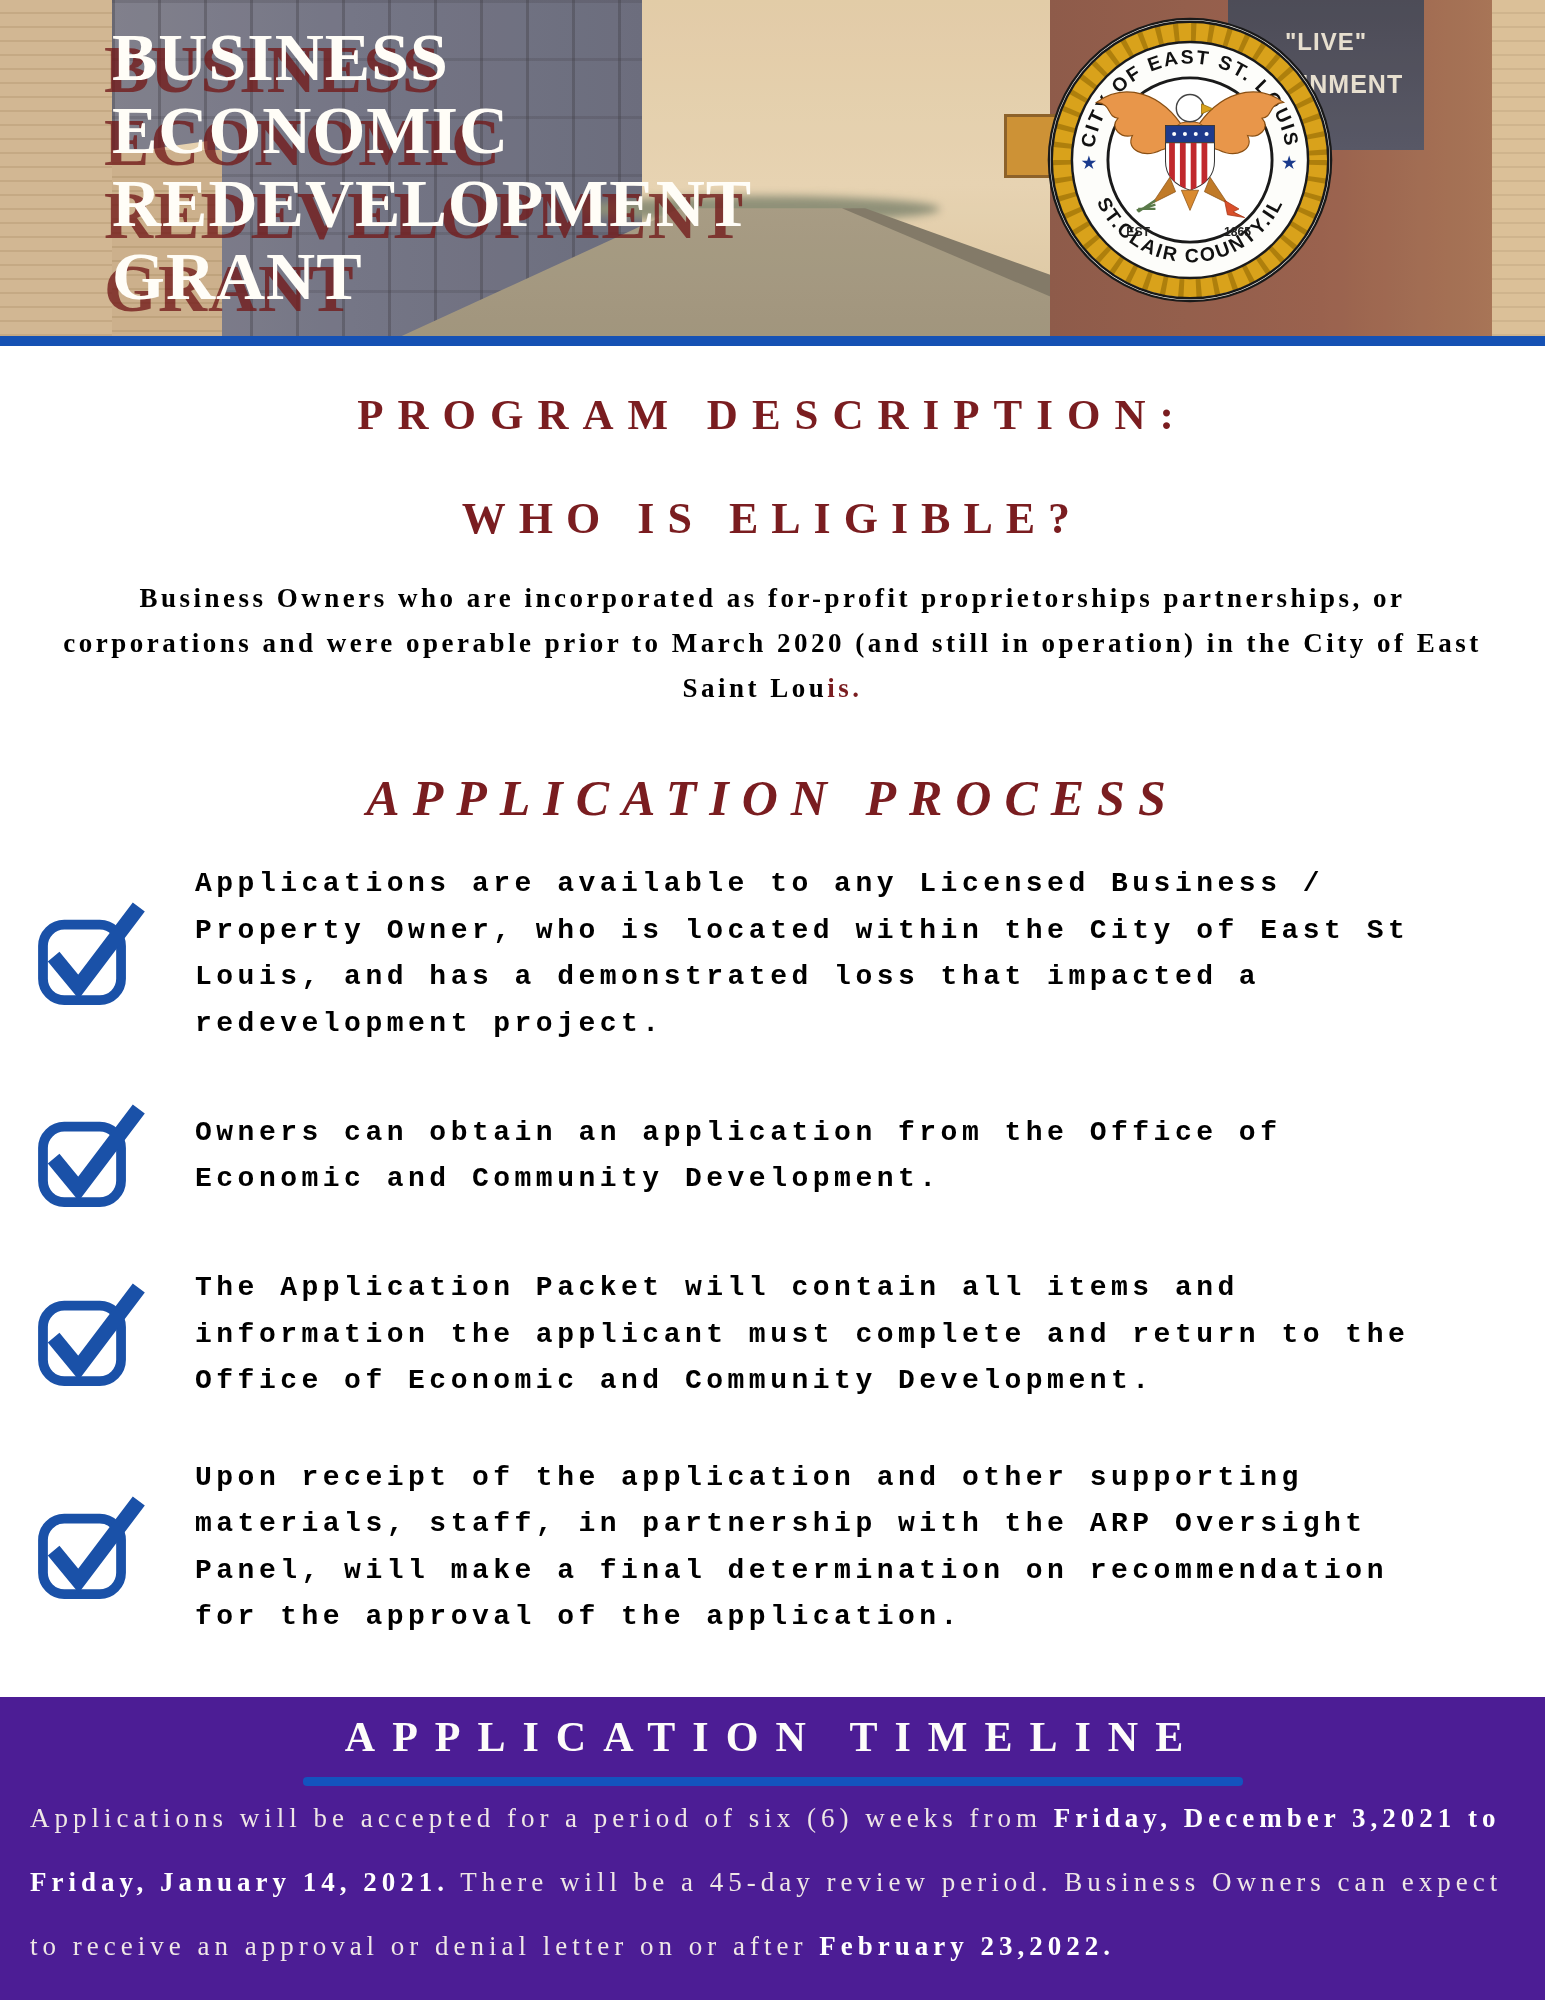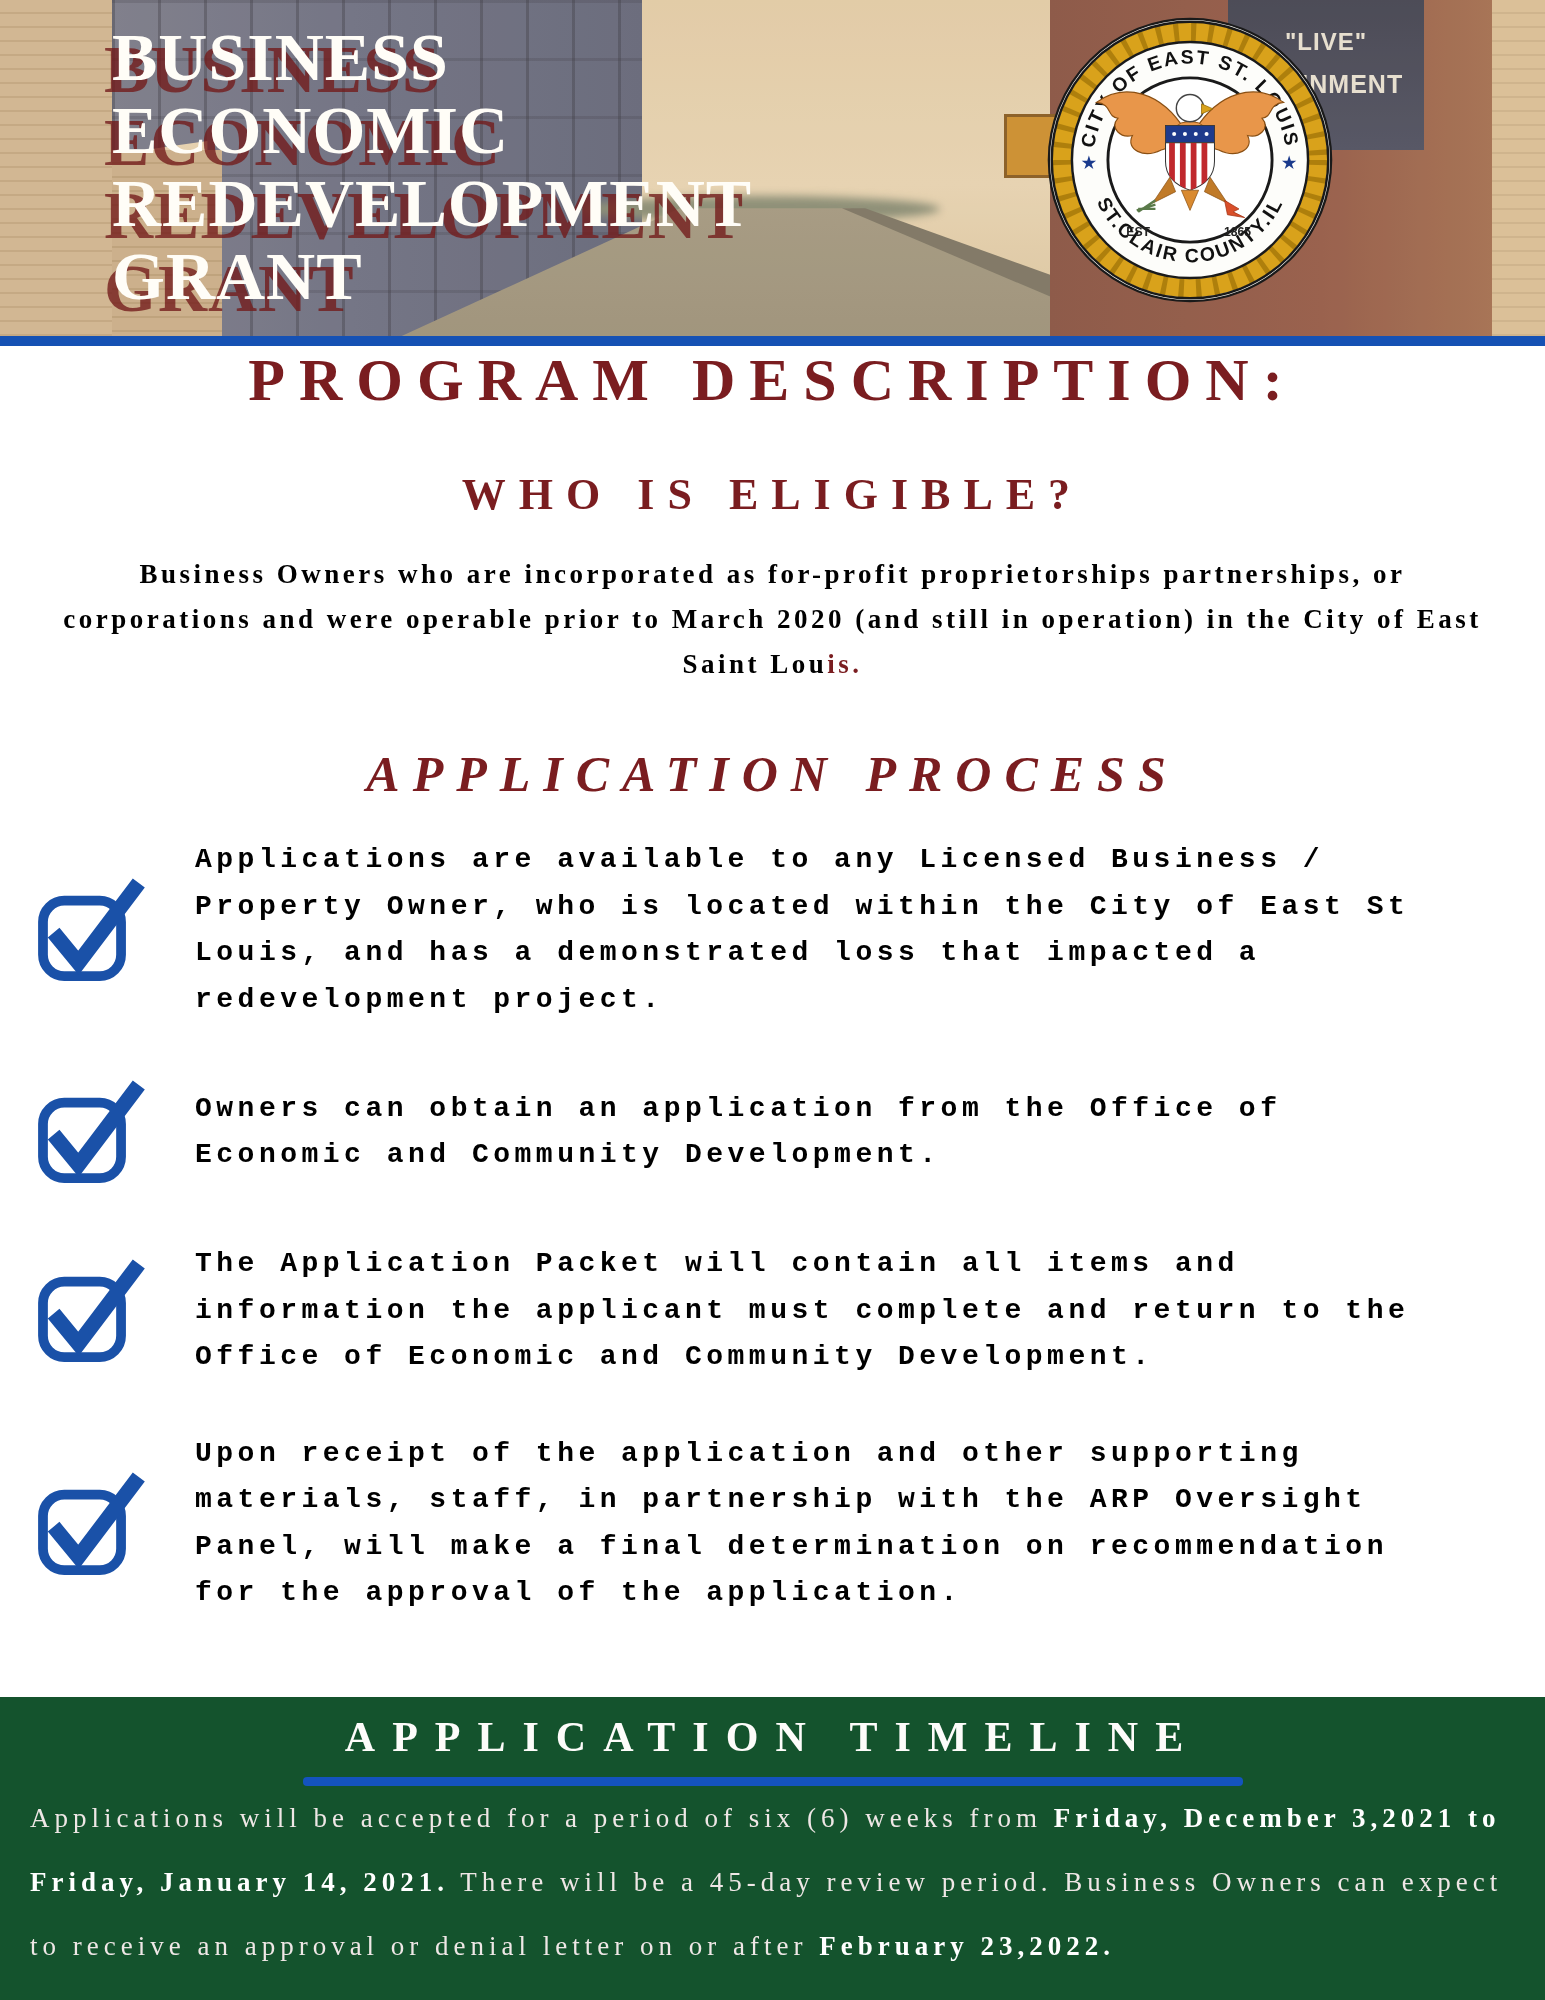--- a/index.html
+++ b/index.html
@@ -46,37 +46,37 @@
           font-weight:bold; font-size:68px; line-height:73px; letter-spacing:1px;
           text-shadow:-8px 12px 0 rgba(114,26,26,.78); }
 
   .seal-wrap { position:absolute; left:1046px; top:16px; width:288px; height:288px; }
 
   .divider { width:100%; height:10px; background:#1551b4; }
 
   
   main { position:relative; width:100%; }
   .h-maroon { color:#7a1d20; font-weight:bold; text-align:center; }
-  .h-program { font-size:60px; letter-spacing:14px; }
+  .h-program { font-size:43px; letter-spacing:14px; margin-top:44px; }
   .h-eligible { font-size:44px; letter-spacing:13px; margin-top:54px; }
   .h-process { font-size:50px; letter-spacing:13px; margin-top:58px;font-style:italic; }
 
   .body-center { color:#000; font-weight:bold; text-align:center; font-size:27px;
           line-height:50px; letter-spacing:3.5px; margin:24px auto 0; max-width:1440px; }
   .body-center.eligible { line-height:45px; margin-top:32px; max-width:1440px; }
   .red-inline { color:#7a1d20; }
 
   .checklist { margin-top:34px; }
   .check-item { display:flex; align-items:center; padding-left:35px; margin-bottom:50px; }
   .check-icon { flex:0 0 110px; width:110px; height:118px; margin-right:50px; }
   .check-item p { color:#000; font-weight:bold; font-size:28px; line-height:46.5px;
           letter-spacing:4.5px; max-width:1270px;font-family:Liberation Mono, monospace; }
 
   
-  footer { position:absolute; left:0; bottom:0; width:100%; height:303px; background:#14532d; }
+  footer { position:absolute; left:0; bottom:0; width:100%; height:303px; background:#4c1d95; }
   .h-timeline { color:#fdfcfa; font-weight:bold; text-align:center; font-size:42px;
           letter-spacing:17px; padding-top:16px; }
   .blue-bar { width:940px; height:9px; background:#1453be; border-radius:4px; margin:16px auto 0; }
   .timeline-text { color:#efe7e6; font-size:27px; line-height:64px; letter-spacing:5px;
           padding:0 40px 0 30px; font-weight:normal; }
   .timeline-text .seg-bold { color:#ffffff; font-weight:bold; }
 </style>
 </head>
 <body>
 

